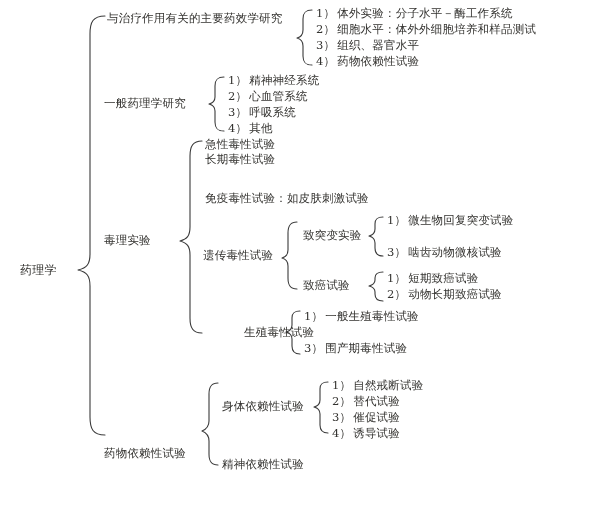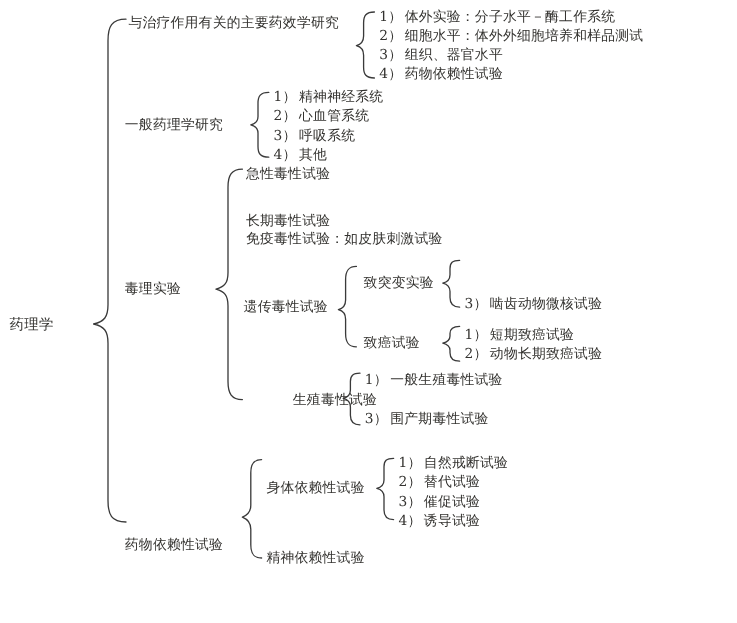--- a/index.html
+++ b/index.html
@@ -156,21 +156,21 @@
       M 328,382
       C 322,382 320,384 320,389
       L 320,400
       C 320,404 318,406 314,407
       C 318,408 320,410 320,414
       L 320,425
       C 320,430 322,433 328,433
     "></path>
   </svg>
 
-  <div class="node root" style="left:8px; top:270px;">药理学</div>
+  <div class="node root" style="left:20px; top:270px;">药理学</div>
 
   <div class="node lvl1" style="left:107px; top:19px;">与治疗作用有关的主要药效学研究</div>
 
   <div class="leaf" style="left:316px; top:14px;">
     <span class="num">1）</span><span class="txt">体外实验：分子水平－酶工作系统</span>
   </div>
   <div class="leaf" style="left:316px; top:30px;">
     <span class="num">2）</span><span class="txt">细胞水平：体外外细胞培养和样品测试</span>
   </div>
   <div class="leaf" style="left:316px; top:46px;">
@@ -191,27 +191,30 @@
   <div class="leaf" style="left:228px; top:113px;">
     <span class="num">3）</span><span class="txt">呼吸系统</span>
   </div>
   <div class="leaf" style="left:228px; top:129px;">
     <span class="num">4）</span><span class="txt">其他</span>
   </div>
 
   <div class="node lvl1" style="left:104px; top:241px;">毒理实验</div>
 
   <div class="node lvl2" style="left:205px; top:145px;">急性毒性试验</div>
-  <div class="node lvl2" style="left:205px; top:184px;text-align:right;">长期毒性试验</div>
+  <div class="node lvl2" style="left:205px; top:160px;text-align:right;">长期毒性试验</div>
   <div class="node lvl2" style="left:205px; top:199px;">免疫毒性试验：如皮肤刺激试验</div>
 
   <div class="node lvl2" style="left:203px; top:256px;">遗传毒性试验</div>
 
   <div class="node lvl3" style="left:303px; top:236px;">致突变实验</div>
 
+  <div class="leaf" style="left:387px; top:221px;">
+    <span class="num">1）</span><span class="txt">微生物回复突变试验</span>
+  </div>
   <div class="leaf" style="left:387px; top:253px;">
     <span class="num">3）</span><span class="txt">啮齿动物微核试验</span>
   </div>
 
   <div class="node lvl3" style="left:303px; top:286px;">致癌试验</div>
 
   <div class="leaf" style="left:387px; top:279px;">
     <span class="num">1）</span><span class="txt">短期致癌试验</span>
   </div>
   <div class="leaf" style="left:387px; top:295px;">

